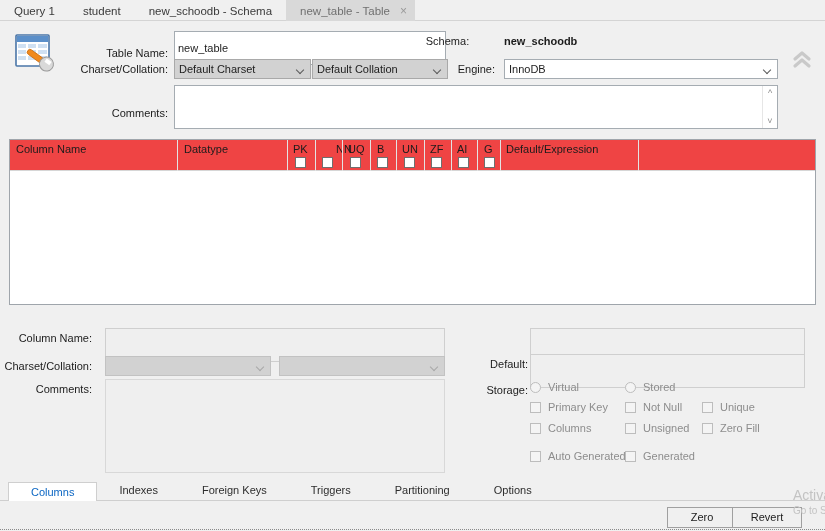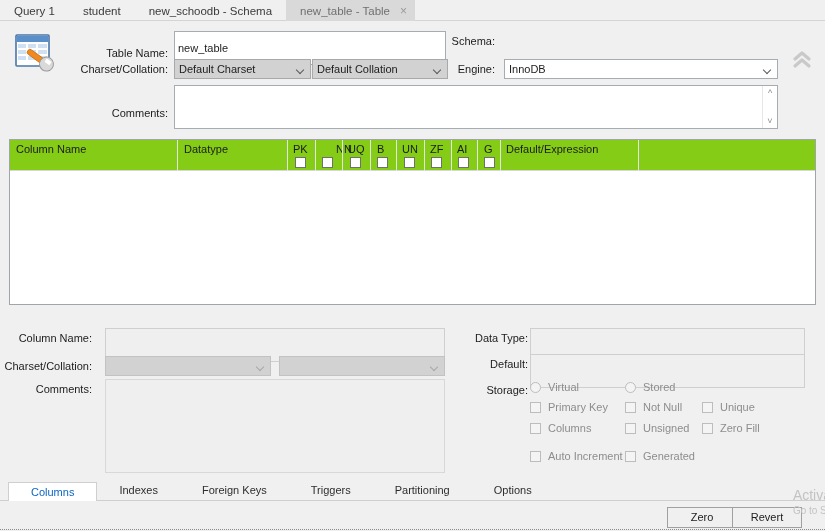--- a/index.html
+++ b/index.html
@@ -137,21 +137,21 @@
   .grid {
     position: absolute;
     left: 9px; top: 139px;
     width: 807px; height: 166px;
     border: 1px solid #9fa5ab;
     background: #ffffff;
   }
   .grid-head {
     position: relative;
     height: 31px;
-    background: #84cc16;
+    background: #ef4444;
     border-bottom: 1px solid #d6d6d6;
   }
   .gh {
     position: absolute; top: 3px;
     font-size: 11px; color: #1c1c1c;
     white-space: nowrap;
   }
   .gh-sep {
     position: absolute; top: 0; width: 1px; height: 31px;
     background: #e3e3e3;
@@ -276,21 +276,22 @@
           <rect x="13" y="26" width="22" height="5.5" rx="2.6" fill="#f08a1e" stroke="#c96a0c" stroke-width="0.8"></rect>
           <circle cx="36" cy="28.7" r="7" fill="#d9d9d9" stroke="#9a9a9a" stroke-width="1"></circle>
           <path d="M33 24 l0 4 l6 0 l0 -4 z" fill="#ffffff"></path>
         </g>
       </svg>
     </div>
 
     <div class="lbl" style="left:50px; top:22px; width:118px;text-align:right;">Table Name:</div>
     <input class="fld" style="left: 174px; top: 9px; width: 272px;" type="text" value="new_table">
 
-    <div class="lbl" style="left:400px; top:10px; width:95px;">Schema:</div>
+    <div class="lbl" style="left:400px; top:10px; width:95px;text-align:center;">Schema:</div>
+    <div class="lbl bold" style="left:504px; top:10px; width:200px; text-align:left;">new_schoodb</div>
 
     <div class="lbl" style="left:50px; top:38px; width:118px;">Charset/Collation:</div>
     <div class="combo gray" style="left:174px; top:37px; width:137px;">
       <span>Default Charset</span>
       <span class="arrow">
           <span class="chev"></span>
         </span>
     </div>
     <div class="combo gray" style="left:312px; top:37px; width:136px;">
       <span>Default Collation</span>
@@ -380,21 +381,20 @@
       <span class="arrow">
           <span class="chev"></span>
         </span>
     </div>
 
     <div class="lbl" style="left:0px; top:68px; width:92px;">Comments:</div>
     <div class="ta-wrap disabled" style="left:105px; top:67px; width:340px; height:94px;">
       <div style="position:absolute;left:3px;top:2px;right:4px;font-size:11px;color:#767676;"></div>
     </div>
 
-    <div class="lbl" style="left:400px; top:17px; width:128px;">Data Type:</div>
     <div class="fakefld disabled" style="left:530px; top:16px; width:275px;"></div>
 
     <div class="lbl" style="left:400px; top:43px; width:128px;">Default:</div>
     <div class="fakefld disabled" style="left:530px; top:42px; width:275px;"></div>
 
     <div class="lbl" style="left:400px; top:69px; width:128px;">Storage:</div>
 
     <div class="cbrow" style="left:530px; top:69px;">
       <span class="rdo"></span>
       <span class="cbtxt">Virtual</span>
@@ -425,21 +425,21 @@
       <span class="cbx"></span>
       <span class="cbtxt">Unsigned</span>
     </div>
     <div class="cbrow" style="left:702px; top:110px;">
       <span class="cbx"></span>
       <span class="cbtxt">Zero Fill</span>
     </div>
 
     <div class="cbrow" style="left:530px; top:138px;">
       <span class="cbx"></span>
-      <span class="cbtxt">Auto Increment</span>
+      <span class="cbtxt">Auto Generated</span>
     </div>
     <div class="cbrow" style="left:625px; top:138px;">
       <span class="cbx"></span>
       <span class="cbtxt">Generated</span>
     </div>
   </div>
 
   <div class="btabs">
     <div class="btabs-inner">
       <div class="btab active">

